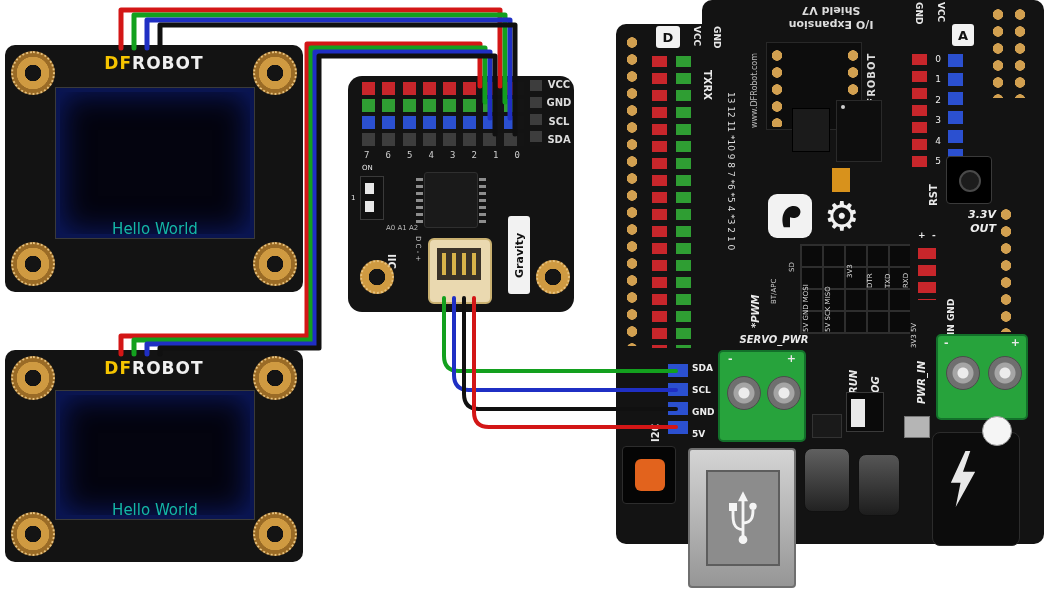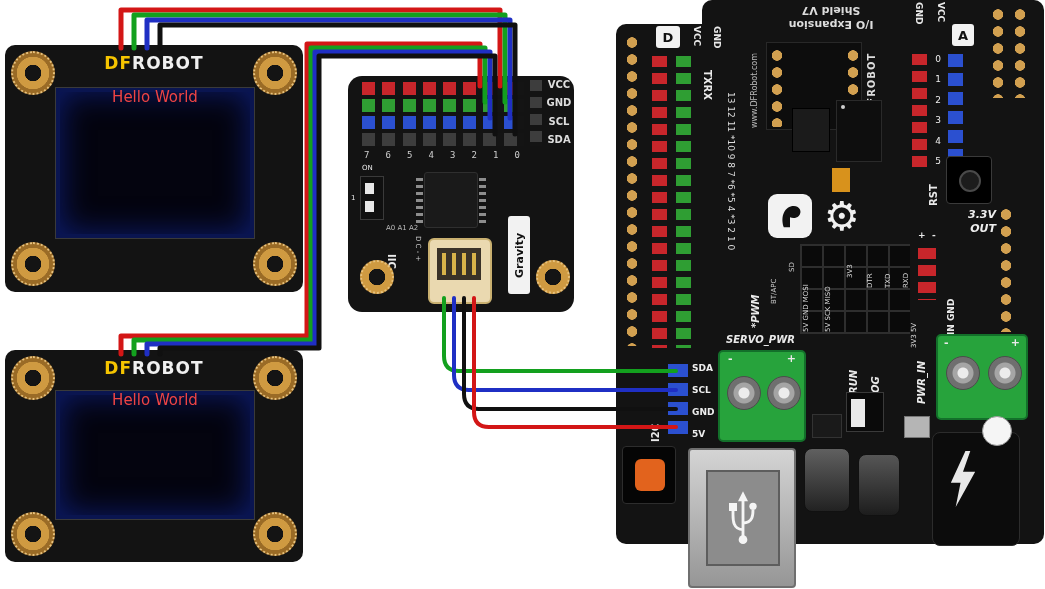--- a/index.html
+++ b/index.html
@@ -16,21 +16,21 @@
   .hpins-blue{background:repeating-linear-gradient(90deg,#2b50d0 0 13px,#141414 13px 20.25px);}
   .hpins-dark{background:repeating-linear-gradient(90deg,#3d3d3d 0 13px,#141414 13px 20.25px);}
   .dots-gold{background-image:radial-gradient(circle,#d2a050 0 5px,rgba(0,0,0,0) 5.5px);background-size:16px 17px;background-position:center top;}
   .vtext{writing-mode:vertical-rl;}
   .vup{writing-mode:vertical-rl;transform:rotate(180deg);}
   .upside{transform:rotate(180deg);}
   .wt{color:#eaeaea;}
   .brand{position:absolute;top:8px;left:0;right:0;text-align:center;font-weight:bold;font-size:17px;letter-spacing:1px;}
   .screen{position:absolute;left:50px;width:198px;background:#04040f;border:1px solid #3a3a3a;
           box-shadow:inset 0 0 0 4px #0a1550, inset 0 0 30px 6px #0c1a66;
-          color:#ef4444;display:flex;align-items:flex-start;justify-content:center;font-size:15px;}
+          color:#14b8a6;display:flex;align-items:flex-end;justify-content:center;font-size:15px;}
   .screw{border-radius:50%;background:radial-gradient(circle,#ececec 0 5px,#a5a5a5 6px 10px,#6f6f6f 11px);border:1px solid #4c4c4c;}
   .whitebox{background:#f2f2f2;color:#111;font-weight:bold;display:flex;align-items:center;justify-content:center;border-radius:3px;}
   .grid-pins{background-color:#0a0a0a;
      background-image:repeating-linear-gradient(0deg,#2e2e2e 0 2px,rgba(0,0,0,0) 2px 22px),
                       repeating-linear-gradient(90deg,#2e2e2e 0 2px,rgba(0,0,0,0) 2px 22px);}
   .terminal{background:#27a33c;border:2px solid #13702a;border-radius:5px;}
   svg.wires path{stroke-linecap:round;stroke-linejoin:round;}
   .flexcol{display:flex;flex-direction:column;justify-content:space-between;align-items:center;}
   .flexrow{display:flex;flex-direction:row;justify-content:space-between;align-items:center;}
 </style>
@@ -209,21 +209,21 @@
     <div class="abs vup wt" style="left:330px;top:284px;height:58px;font-size:9px;font-weight:bold;">VIN GND</div>
 
     <div class="abs terminal" style="left:320px;top:334px;width:92px;height:86px;">
       <div class="abs screw" style="left:8px;top:20px;width:34px;height:34px;"></div>
       <div class="abs screw" style="left:50px;top:20px;width:34px;height:34px;"></div>
       <div class="abs wt" style="left:6px;top:0;font-size:11px;font-weight:bold;">-</div>
       <div class="abs wt" style="right:6px;top:0;font-size:11px;font-weight:bold;">+</div>
     </div>
     <div class="abs vup wt" style="left:300px;top:340px;height:64px;font-size:10px;font-weight:bold;font-style:italic;">PWR_IN</div>
 
-    <div class="abs wt" style="left:110px;top:334px;width:96px;font-size:10px;font-weight:bold;font-style:italic;">SERVO_PWR</div>
+    <div class="abs wt" style="left:110px;top:334px;width:96px;font-size:10px;font-weight:bold;font-style:italic;text-align:center;">SERVO_PWR</div>
     <div class="abs terminal" style="left:102px;top:350px;width:88px;height:92px;">
       <div class="abs screw" style="left:7px;top:24px;width:34px;height:34px;"></div>
       <div class="abs screw" style="left:47px;top:24px;width:34px;height:34px;"></div>
       <div class="abs wt" style="left:8px;top:0;font-size:11px;font-weight:bold;">-</div>
       <div class="abs wt" style="right:8px;top:0;font-size:11px;font-weight:bold;">+</div>
     </div>
 
     <div class="abs vup wt" style="left:232px;top:350px;height:44px;font-size:10px;font-weight:bold;font-style:italic;">RUN</div>
     <div class="abs vup wt" style="left:254px;top:350px;height:58px;font-size:10px;font-weight:bold;font-style:italic;">PROG</div>
     <div class="abs" style="left:230px;top:392px;width:38px;height:40px;background:#0a0a0a;border:1px solid #3a3a3a;">

